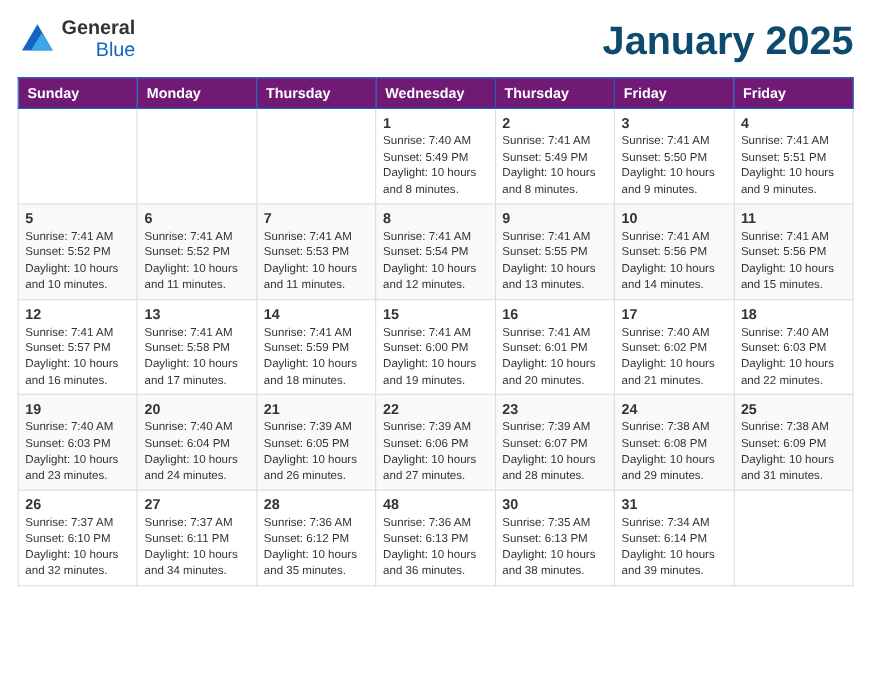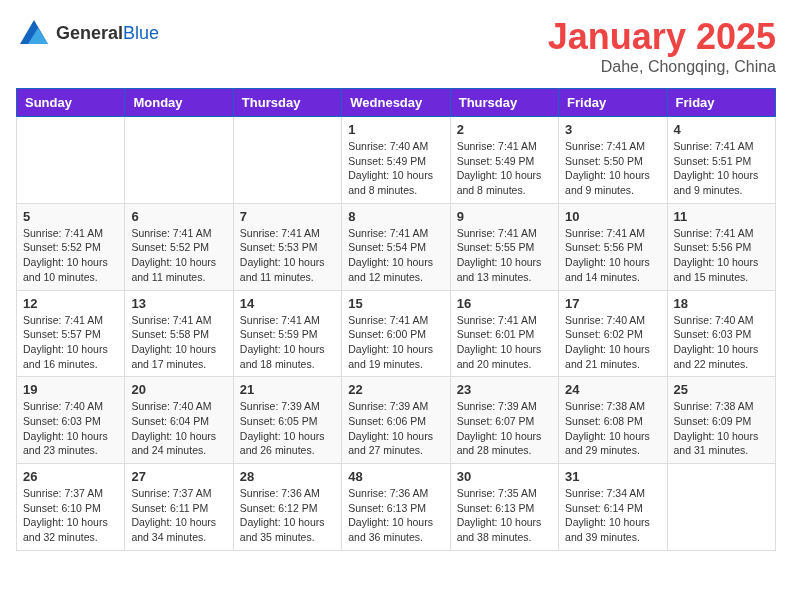--- a/index.html
+++ b/index.html
@@ -15,21 +15,21 @@
       justify-content: space-between;
       align-items: flex-start;
       margin-bottom: 12px;
     }
     .logo {
       display: flex;
       align-items: center;
     }
     .logo-text {
       display: flex;
-      flex-direction: row;
+      flex-direction: column;
       line-height: 1.1;
       text-align: right;
     }
     .logo-general {
       font-size: 18px;
       font-weight: bold;
       color: #333;
     }
     .logo-blue {
       font-size: 18px;
@@ -40,34 +40,34 @@
       width: 36px;
       height: 36px;
       margin-right: 4px;
     }
     .title-block {
       text-align: right;
     }
     .month-title {
       font-size: 36px;
       font-weight: bold;
-      color: #ef4444;
+      color: #0c4a6e;
       margin-left: 16px;
     }
     .location {
       font-size: 16px;
       color: #555;
     }
     .calendar {
       width: 100%;
       border-collapse: collapse;
       border: 1px solid #ccc;
     }
     .calendar th {
-      background-color: #6d28d9;
+      background-color: #701a75;
       color: #fff;
       text-align: left;
       padding: 6px 8px;
       font-size: 13px;
       border: 1px solid #1565c0;
     }
     .calendar td {
       vertical-align: top;
       padding: 5px 6px;
       font-size: 11px;
@@ -104,21 +104,20 @@
       <polygon points="18,4 32,28 4,28" fill="#1565c0"></polygon>
       <polygon points="22,12 32,28 12,28" fill="#4fc3f7" opacity="0.7"></polygon>
     </svg>
     <div class="logo-text">
       <span class="logo-general">General</span>
       <span class="logo-blue">Blue</span>
     </div>
   </div>
   <div class="title-block">
     <div class="month-title">January 2025</div>
-    <div class="location">Dahe, Chongqing, China</div>
   </div>
 </div>
 
 <table class="calendar">
   <thead>
     <tr>
     <th>Sunday</th>
         <th>Monday</th>
         <th>Thursday</th>
         <th>Wednesday</th>

